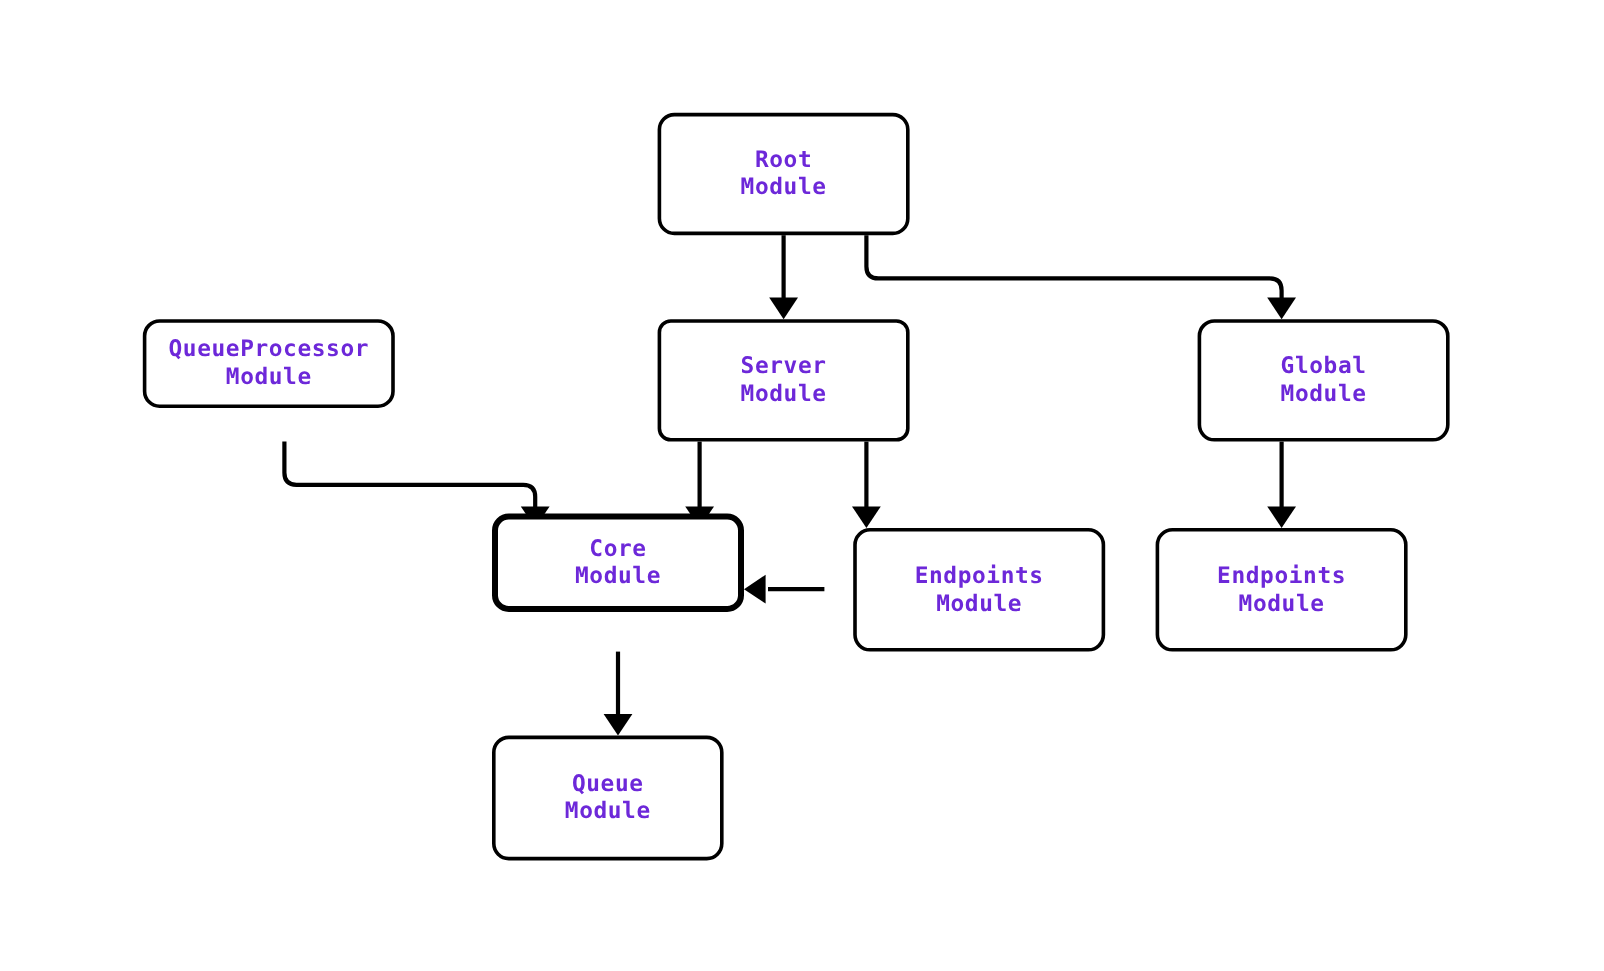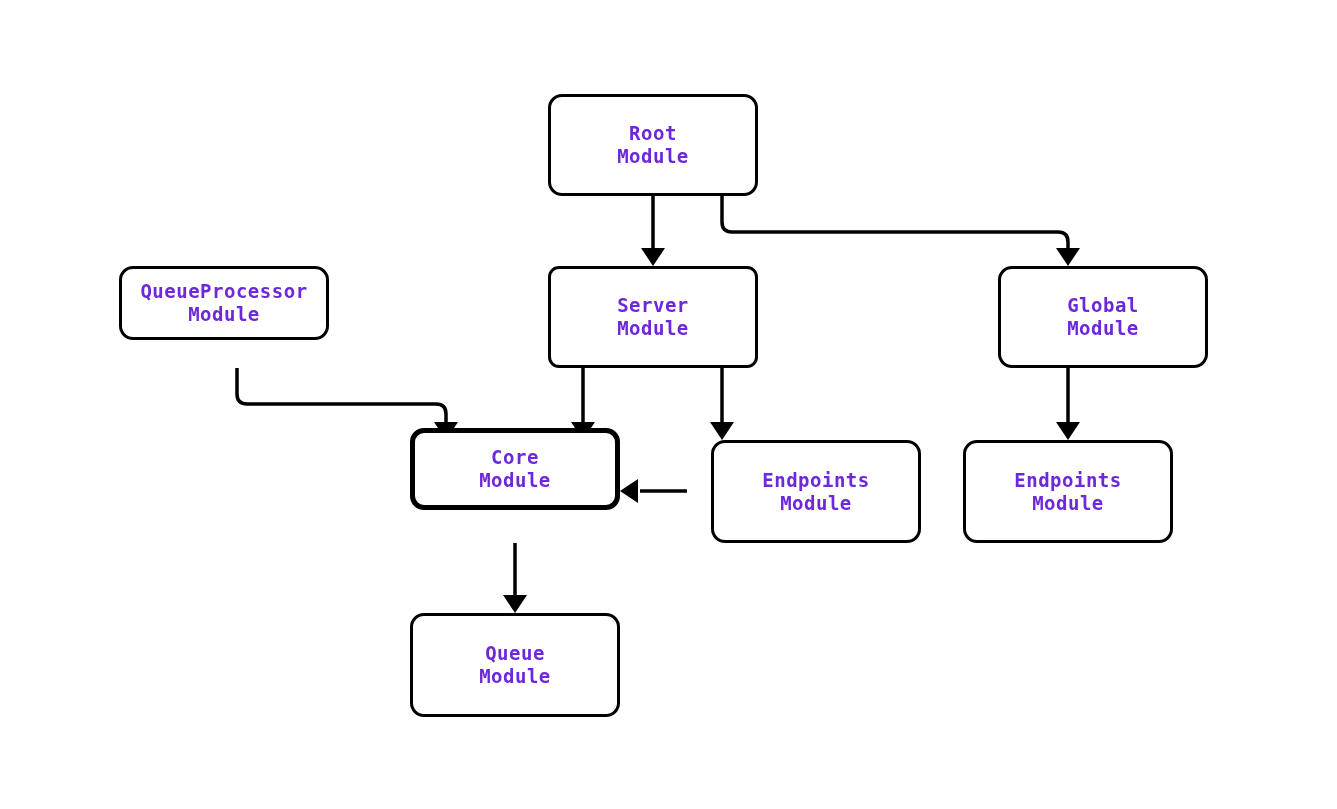--- a/index.html
+++ b/index.html
@@ -109,19 +109,19 @@
         <div class="node-line">Module</div>
       </div>
       <div class="node" style="left: 711px; top: 440px; width: 210px; height: 103px; border-color: rgb(0, 0, 0); background: rgb(255, 255, 255);">
         <div class="node-line">Endpoints</div>
         <div class="node-line">Module</div>
       </div>
       <div class="node" style="left: 963px; top: 440px; width: 210px; height: 103px; border-color: rgb(0, 0, 0); background: rgb(255, 255, 255);">
         <div class="node-line">Endpoints</div>
         <div class="node-line">Module</div>
       </div>
-      <div class="node" style="left: 410px; top: 613px; width: 210px; height: 104px; border-color: rgb(0, 0, 0); background: rgb(255, 255, 255);">
+      <div class="node" style="left: 410px; top: 613px; width: 193px; height: 104px; border-color: rgb(0, 0, 0); background: rgb(255, 255, 255);">
         <div class="node-line">Queue</div>
         <div class="node-line">Module</div>
       </div>
     </div>
 
 </div>
 
 </body></html>

